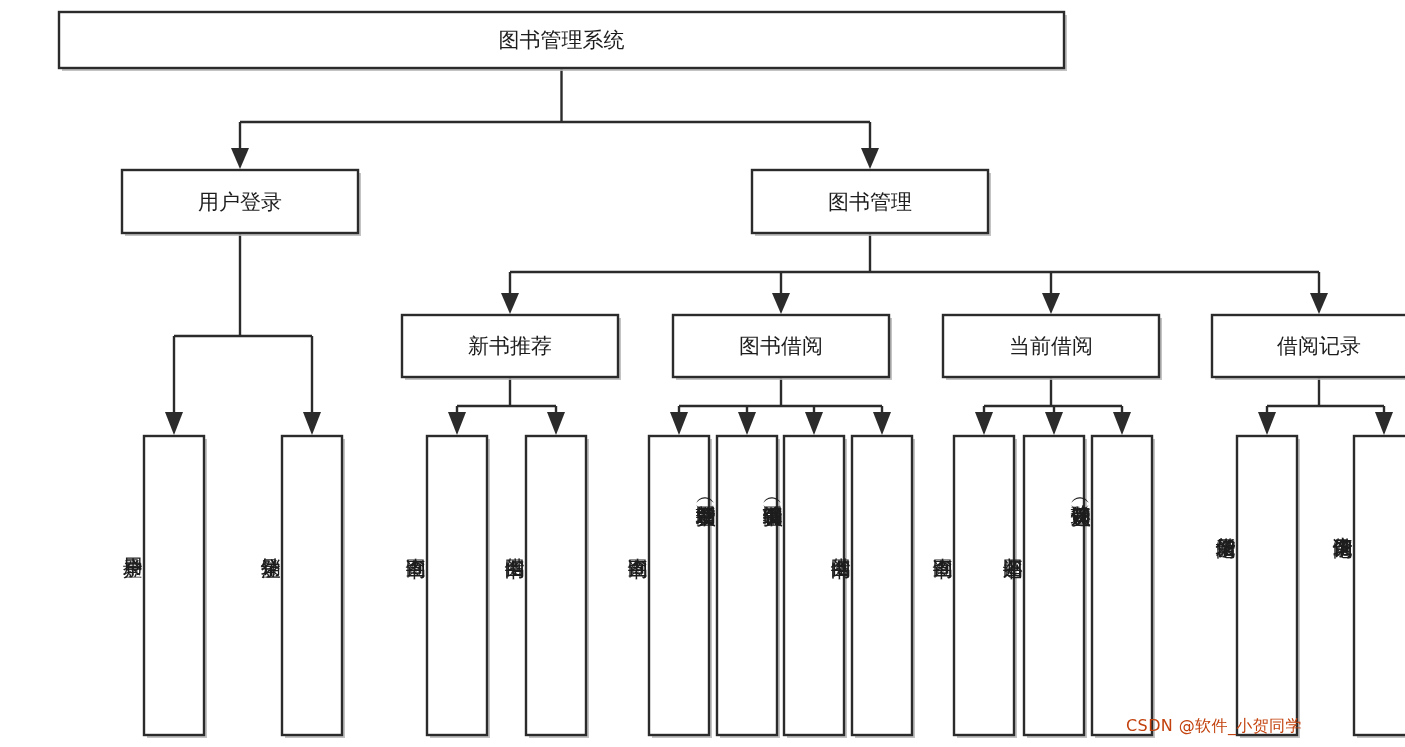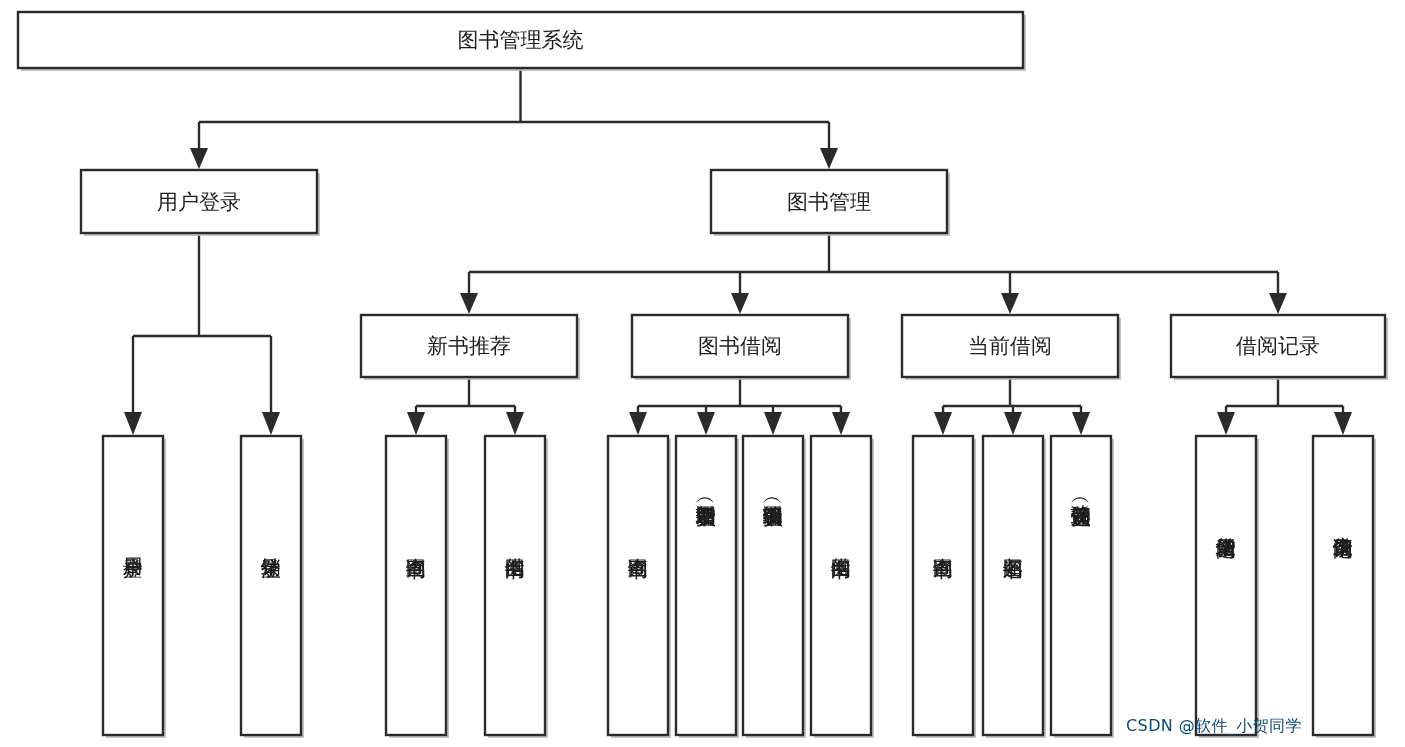--- a/index.html
+++ b/index.html
@@ -14,20 +14,21 @@
     position: relative;
     overflow: hidden;
     font-family: "DejaVu Sans", "Liberation Sans", sans-serif;
   }
   #diagram-root {
     position: absolute;
     left: 0;
     top: 0;
     width: 1297px;
     height: 747px;
+    padding-left: 41px;
   }
   svg#tree-svg {
     display: block;
     width: 1405px;
     height: 747px;
   }
   .node-rect {
     fill: #ffffff;
     stroke: #2b2b2b;
     stroke-width: 2.4;
@@ -72,21 +73,21 @@
     align-items: flex-start;
     justify-content: center;
     pointer-events: none;
   }
   .watermark {
     position: absolute;
     left: 1126px;
     top: 716px;
     font-family: "DejaVu Sans", "Liberation Sans", sans-serif;
     font-size: 16px;
-    color: #0c4a6e;
+    color: #c2410c;
     white-space: nowrap;
     letter-spacing: 0.4px;
   }
 </style>
 </head>
 <body>
 
 <div id="diagram-root">
   <svg id="tree-svg" viewBox="0 0 1405 747">
     <g id="connectors-layer">

